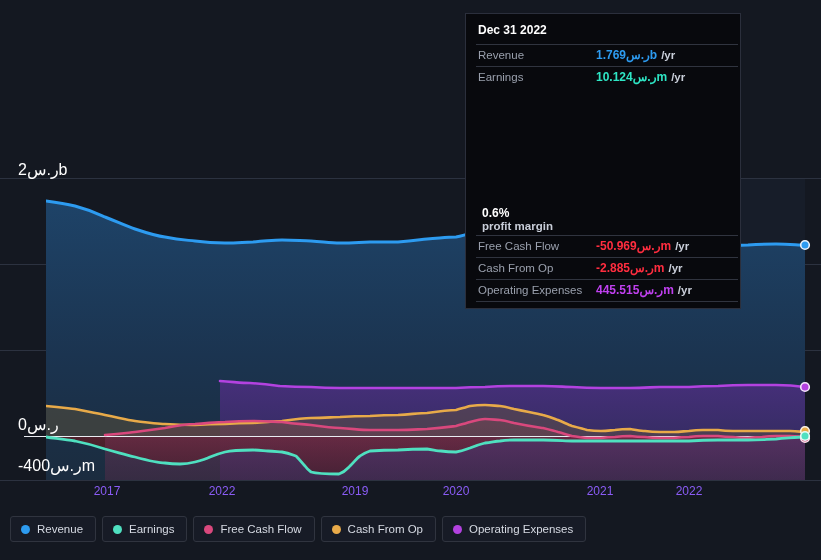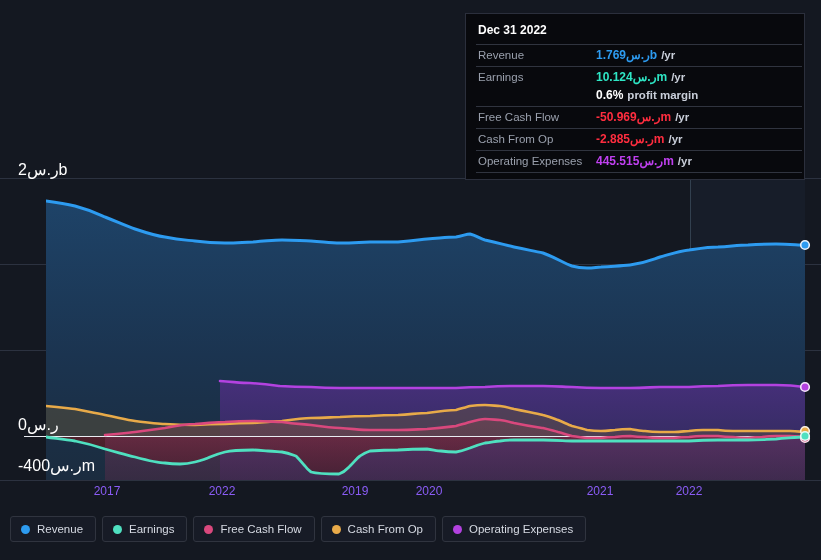--- a/index.html
+++ b/index.html
@@ -55,42 +55,42 @@
     transform: translateX(-50%);
     white-space: nowrap;
     pointer-events: none;
   }
 
   
   #tooltip {
     position: absolute;
     left: 465px;
     top: 13px;
-    width: 340px;
+    width: 276px;
     background: #08090d;
     border: 1px solid #2b2f3c;
     box-sizing: border-box;
     padding: 8px 2px 6px 10px;
     font-size: 11.5px;
     z-index: 5;
   }
   #tooltip-date {
     color: #ffffff;
     font-weight: bold;
     font-size: 12px;
     padding: 1px 0 7px 2px;
   }
   .tt-row {
     display: flex;
     align-items: baseline;
     border-top: 1px solid #30343f;
     padding: 3px 0 3px 2px;
     min-height: 15px;
   }
-  .tt-row.noline { border-top: none; padding-top: 0; }
+  .tt-row.noline { border-top: none; padding-top: 0; flex-direction: column; }
   .tt-name {
     color: #9aa0ad;
     width: 118px;
     flex: 0 0 118px;
     font-size: 11.5px;
   }
   .tt-value {
     font-weight: bold;
     font-size: 12px;
     white-space: nowrap;
@@ -311,21 +311,21 @@
     </g>
   </svg>
 
   <div class="axis-label y-label" id="y-label-top">2ر.سb</div>
   <div class="axis-label y-label" id="y-label-zero">0ر.س</div>
   <div class="axis-label y-label" id="y-label-bottom">-400ر.سm</div>
 
   <div class="x-label" style="left:107px">2017</div>
   <div class="x-label" style="left:222px">2022</div>
   <div class="x-label" style="left:355px">2019</div>
-  <div class="x-label" style="left:429px">2020</div>
+  <div class="x-label" style="left:456px">2020</div>
   <div class="x-label" style="left:600px">2021</div>
   <div class="x-label" style="left:689px">2022</div>
 
   <div id="tooltip">
     <div id="tooltip-date">Dec 31 2022</div>
 
     <div class="tt-row">
       <span class="tt-name">Revenue</span>
       <span class="tt-value" style="color:#2d9bf0">1.769ر.سb</span>
       <span class="tt-suffix">/yr</span>

